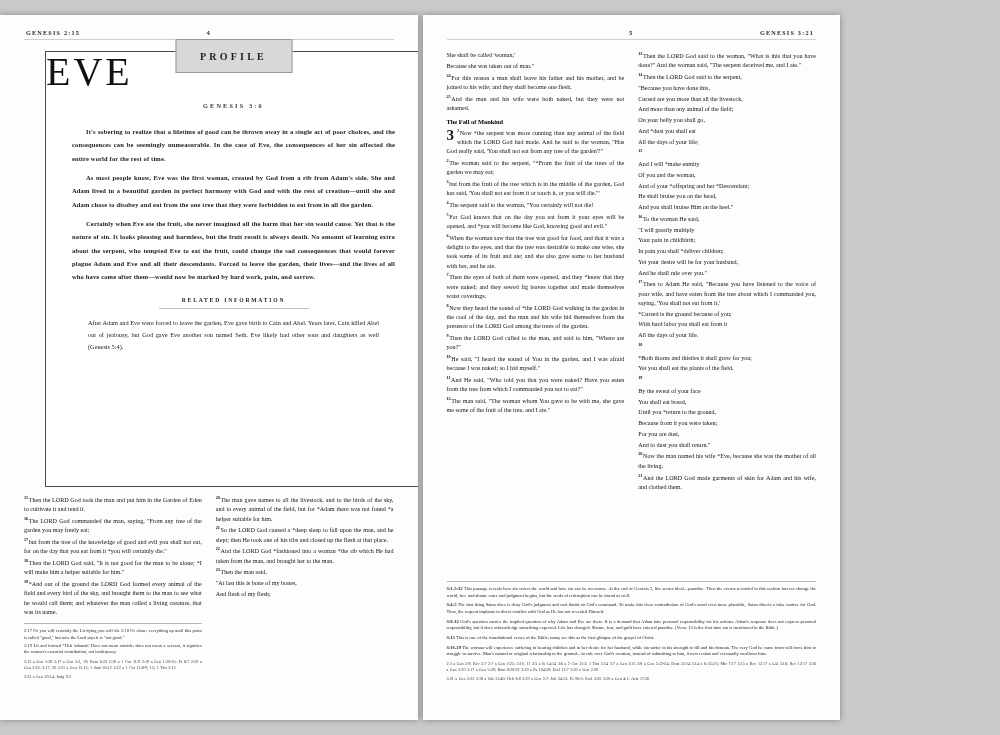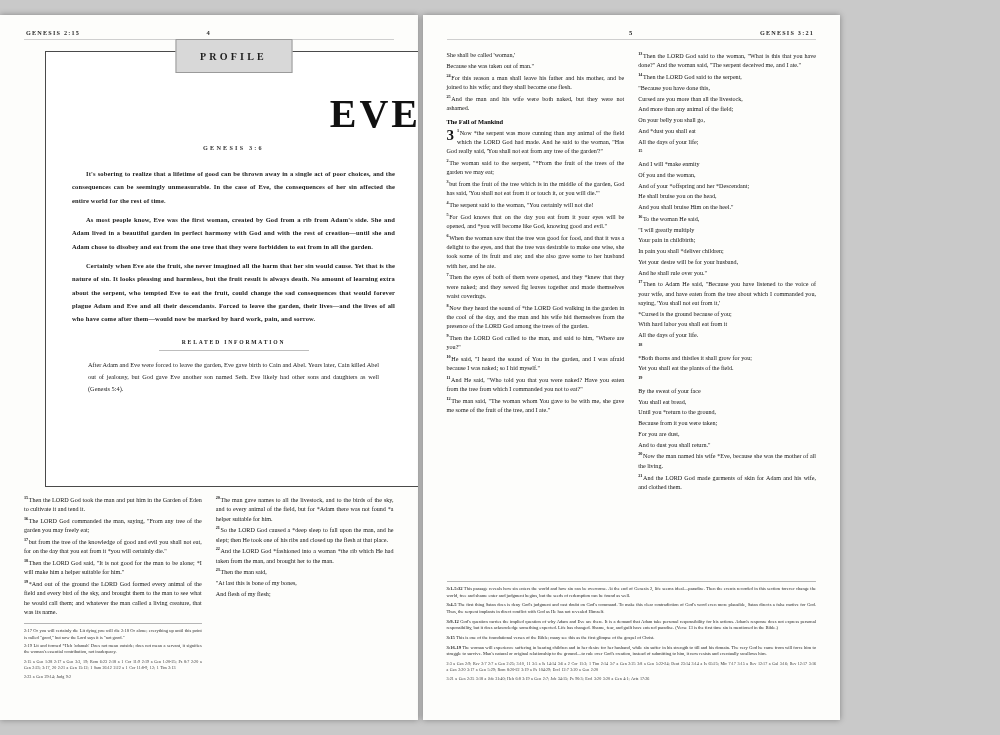--- a/index.html
+++ b/index.html
@@ -34,22 +34,22 @@
   }
   .profile-tab{
     position:absolute;left:50%;transform:translateX(-50%);top:-13px;
     width:115px;height:32px;background:#d8d8d8;border:1px solid #9a9a9a;
     display:flex;align-items:center;justify-content:center;
   }
   .profile-tab span{
     font-size:10px;letter-spacing:3.2px;color:#1d1d1d;font-weight:bold;
   }
   .profile-title{
-    text-align:right;font-size:40px;letter-spacing:3px;color:#111;
-    margin-top:42px;font-weight:bold;line-height:1;
+    text-align:left;font-size:40px;letter-spacing:3px;color:#111;
+    font-weight:normal;line-height:1;
   }
   .profile-sub{
     text-align:center;font-size:12.5px;color:#222;margin-top:9px;letter-spacing:.2px;
   }
   .profile-ref{
     text-align:center;font-size:6.2px;letter-spacing:2.2px;color:#333;
     margin-top:10px;font-weight:bold;
   }
   .profile-body{
     margin:16px 26px 0 26px;font-size:6.5px;line-height:2.05;color:#1a1a1a;

